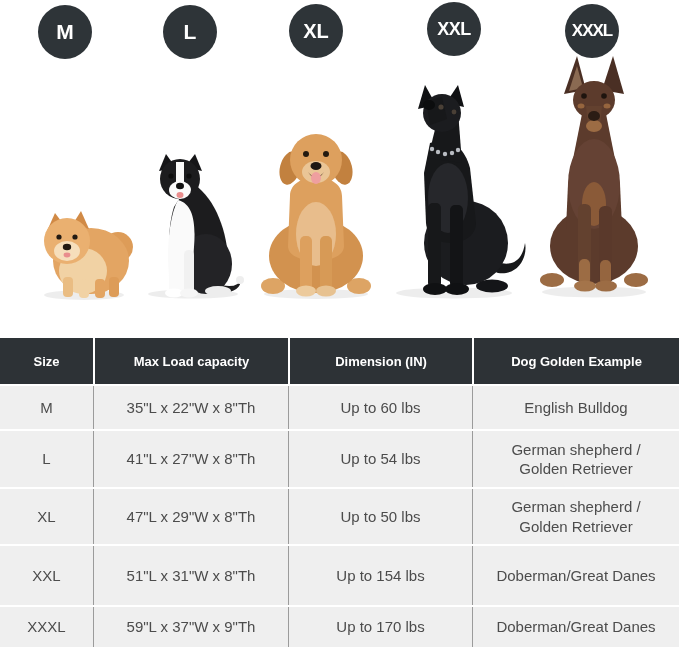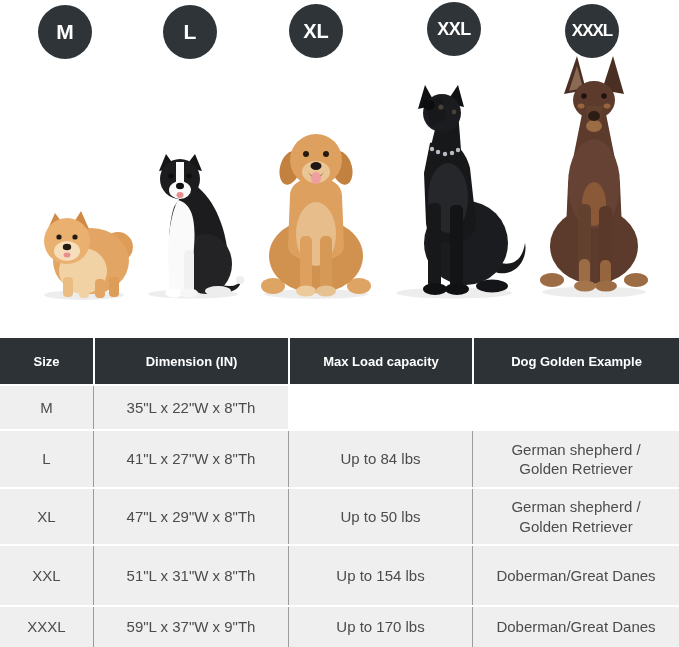--- a/index.html
+++ b/index.html
@@ -191,32 +191,34 @@
       <circle cx="46" cy="42" r="2.8" fill="#1e140e"></circle>
       <circle cx="66" cy="42" r="2.8" fill="#1e140e"></circle>
       <ellipse cx="43" cy="52" rx="3.5" ry="2.5" fill="#96653e"></ellipse>
       <ellipse cx="69" cy="52" rx="3.5" ry="2.5" fill="#96653e"></ellipse>
     </svg>
   </div>
 
   <div class="size-table">
     <div class="t-row header">
       <div class="cell">Size</div>
+      <div class="cell">Max Load capacity</div>
       <div class="cell">Dimension (IN)</div>
-      <div class="cell">Max Load capacity</div>
       <div class="cell">Dog Golden Example</div>
     </div>
     <div class="t-row body r-m">
       <div class="cell">M</div>
       <div class="cell">35"L x 22"W x 8"Th</div>
+      <div class="cell">Up to 60 lbs</div>
+      <div class="cell">English Bulldog</div>
     </div>
     <div class="t-row body r-l">
       <div class="cell">L</div>
       <div class="cell">41"L x 27"W x 8"Th</div>
-      <div class="cell">Up to 84 lbs</div>
+      <div class="cell">Up to 54 lbs</div>
       <div class="cell">German shepherd / Golden Retriever</div>
     </div>
     <div class="t-row body r-xl">
       <div class="cell">XL</div>
       <div class="cell">47"L x 29"W x 8"Th</div>
       <div class="cell">Up to 50 lbs</div>
       <div class="cell">German shepherd / Golden Retriever</div>
     </div>
     <div class="t-row body r-xxl">
       <div class="cell">XXL</div>

